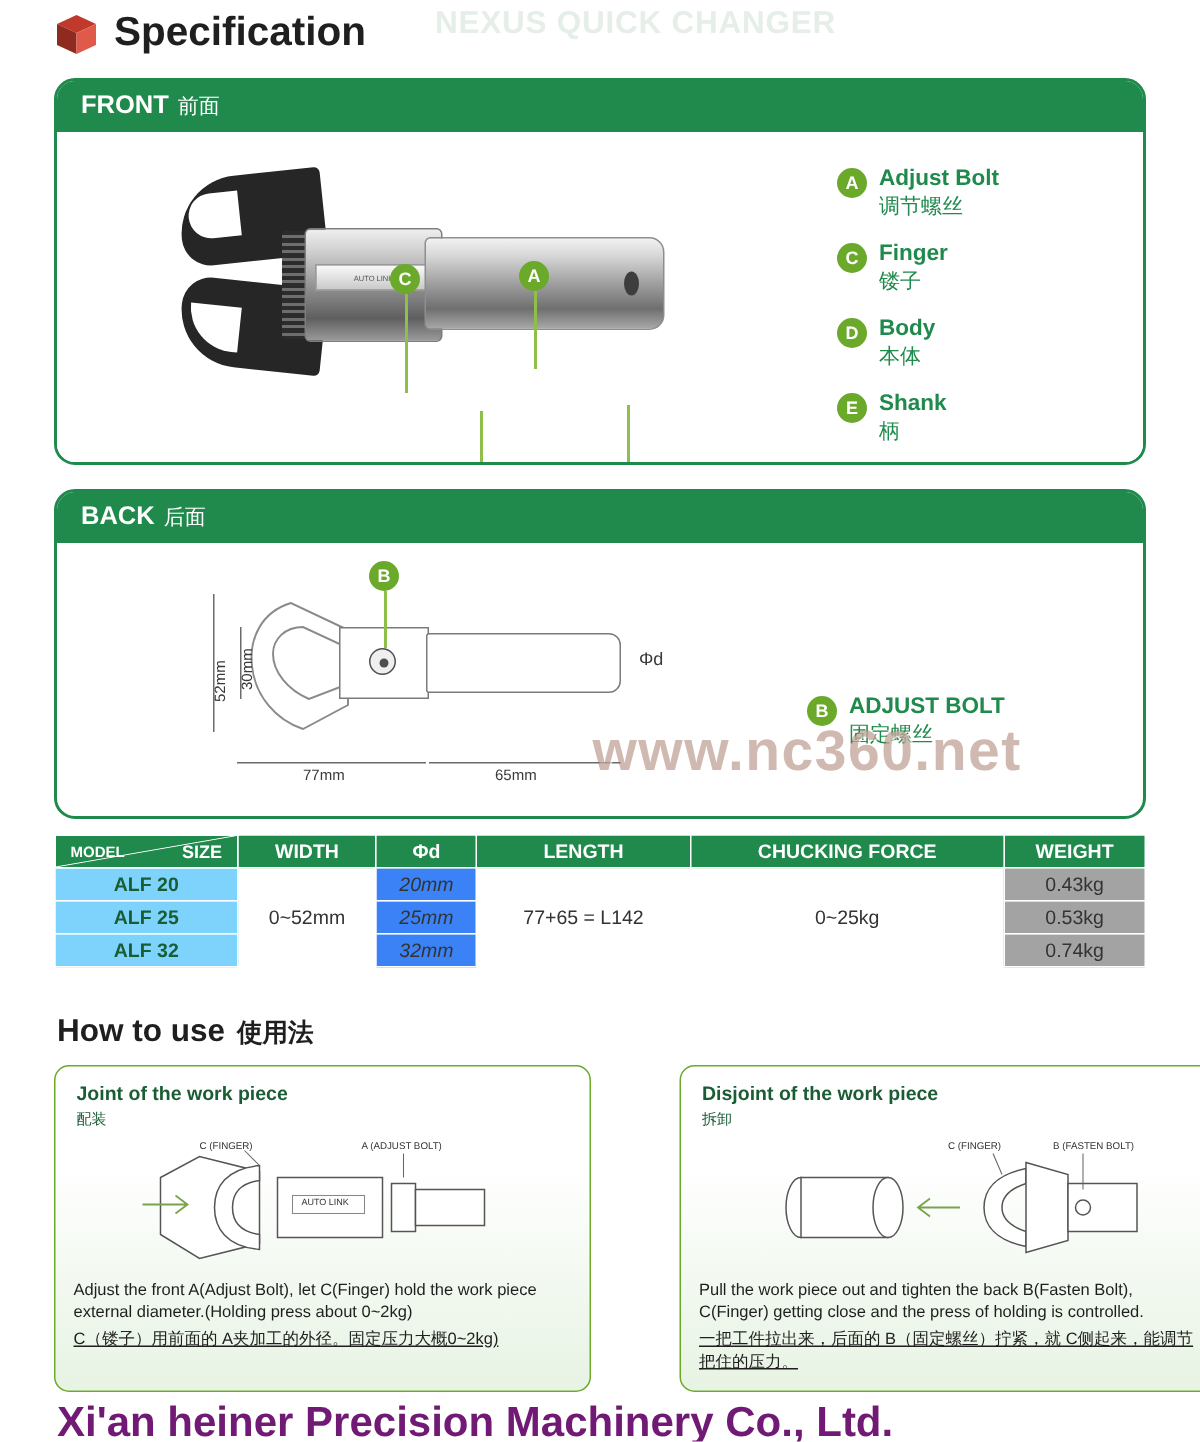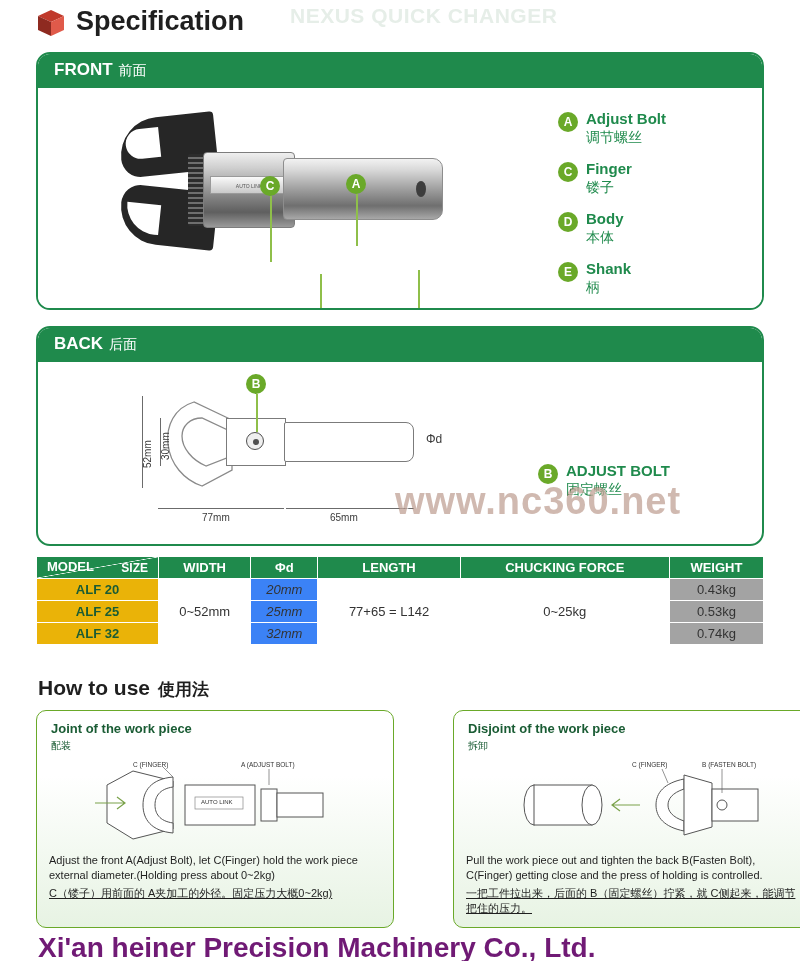--- a/index.html
+++ b/index.html
@@ -186,26 +186,26 @@
     text-align: center;
     height: 22px;
   }
   .hdr-cell {
     background: #1f8a4c; color: #ffffff; font-weight: bold; font-size: 13px;
   }
   .corner-cell {
     background: #1f8a4c; color: #ffffff; position: relative; height: 46px; width: 122px;
   }
   .corner-size { position: absolute; top: 4px; right: 10px; font-size: 12px; font-weight: bold;}
-  .corner-model { position: absolute; bottom: 4px; left: 10px; font-size: 13px; font-weight: bold;}
+  .corner-model { position: absolute; bottom: 4px; left: 10px; font-size: 10px; font-weight: bold;}
   .corner-slash {
     position: absolute; top: 0; left: 0; width: 100%; height: 100%;
     background: linear-gradient(to bottom right, transparent calc(50% - 0.6px), #ffffff 50%, transparent calc(50% + 0.6px));
   }
-  .model-cell { background: #eab308; color: #1a5c34; font-weight: bold; }
+  .model-cell { background: #7dd3fc; color: #1a5c34; font-weight: bold; }
   .lt { background: #ffffff; color:#333; }
   .sh { background: #3b82f6; color:#333;font-style:italic; }
   .wt { background: #a3a3a3; color:#333; }
 
   
   .howto-title {
     position: absolute; top: 676px; left: 38px;
     font-size: 21px; font-weight: bold; color: #1f1f1f;
   }
   .howto-title .cn { font-size: 17px; font-weight: bold; padding-left: 8px; }

